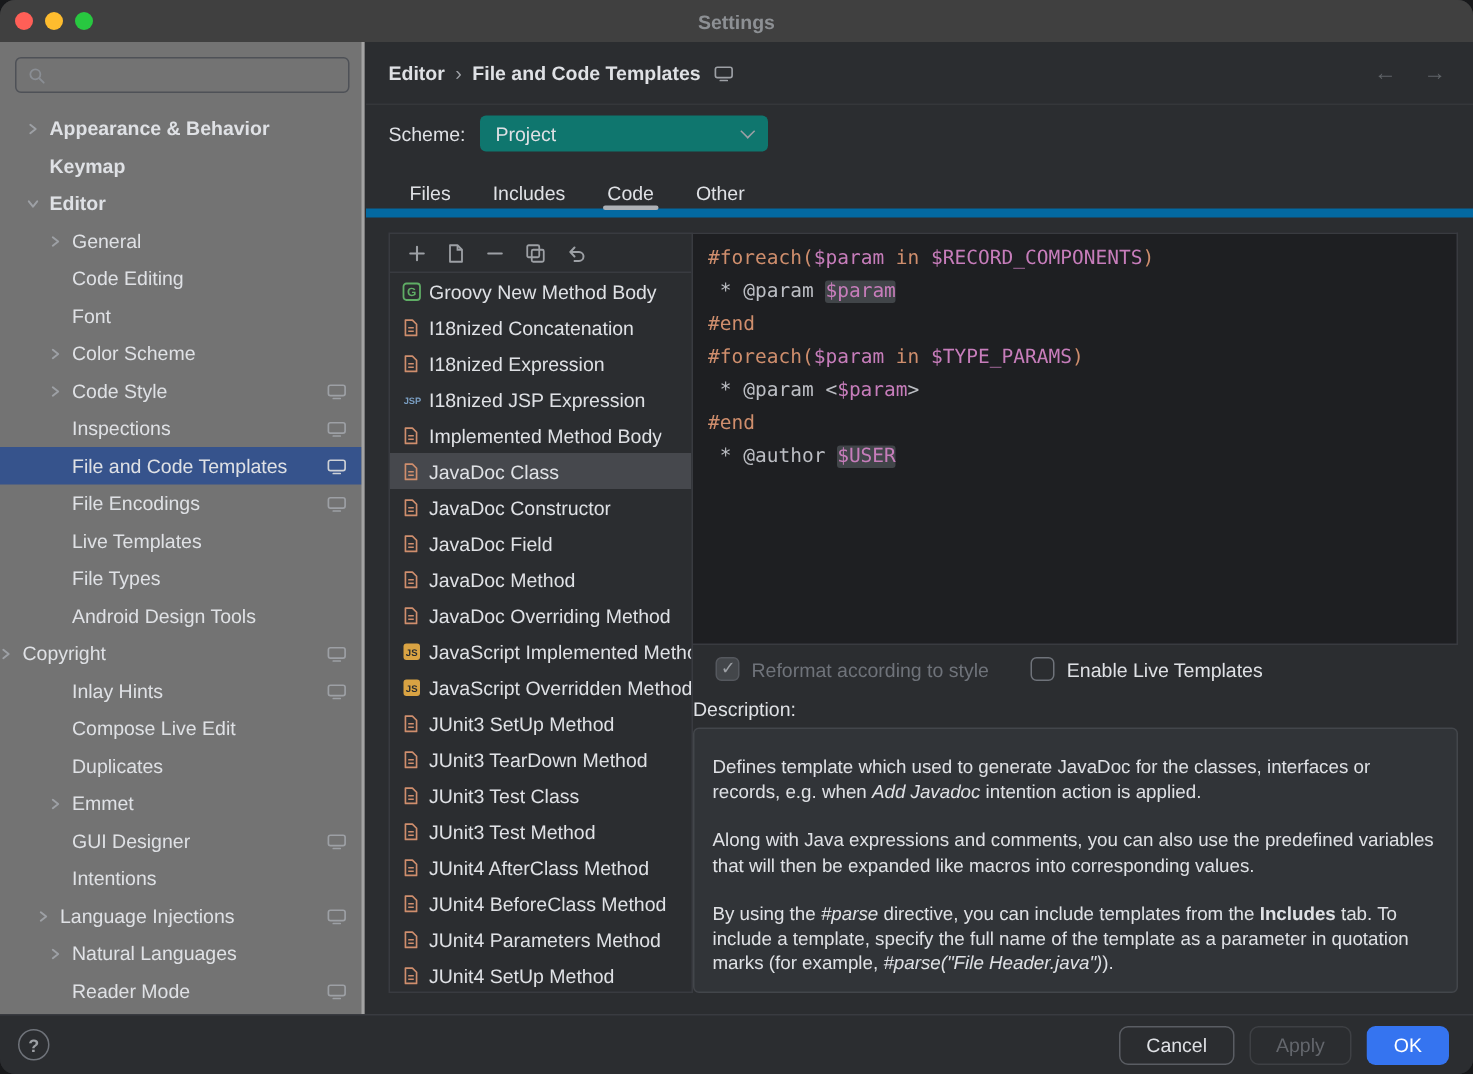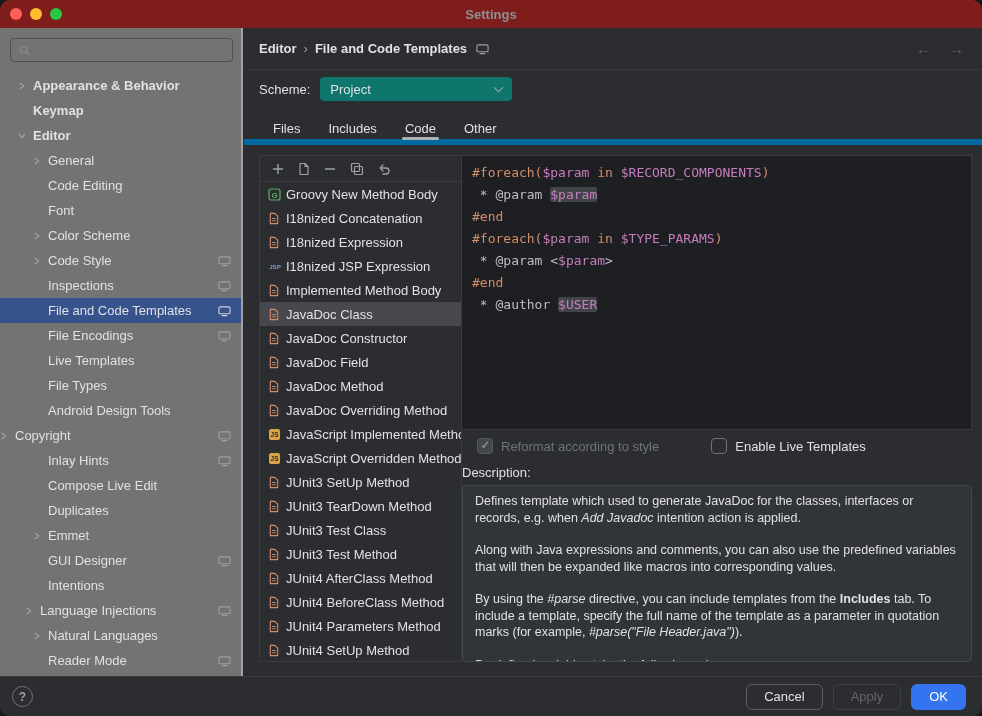--- a/index.html
+++ b/index.html
@@ -3,21 +3,21 @@
 <meta charset="utf-8">
 <style>
   * { box-sizing: border-box; }
   html,body { margin:0; padding:0; background:#18191b; }
   body { font-family:"Liberation Sans", sans-serif; }
 
   .window{position:relative;width:982px;height:716px;background:#2b2d30;border-radius:10px;
     overflow:hidden;color:#dfe1e5;font-size:13px;margin:0 auto;}
 
   
-  .titlebar{position:absolute;top:0;left:0;right:0;height:28px;background:#7f1d1d;
+  .titlebar{position:absolute;top:0;left:0;right:0;height:28px;background:#404040;
     display:flex;align-items:center;justify-content:center;}
   .traffic-lights{position:absolute;left:10px;top:0;height:28px;display:flex;align-items:center;gap:8px;}
   .tl{width:12px;height:12px;border-radius:50%;}
   .tl-red{background:#ff5f57}.tl-yellow{background:#febc2e}.tl-green{background:#28c840}
   .window-title{font-weight:700;color:#8d9094;font-size:13px;}
 
   
   .sidebar{position:absolute;top:28px;left:0;width:243px;bottom:40px;border-right:2px solid #a3a3a3;background:#737373;}
   .searchbox{position:absolute;top:10px;left:10px;width:223px;height:24px;border:1px solid #4e5157;
     border-radius:4px;display:flex;align-items:center;padding-left:7px;color:#8a8e94;}
@@ -73,30 +73,30 @@
   .right-col{flex:1;display:flex;flex-direction:column;min-width:0;}
   .editor{height:275px;flex:0 0 275px;background:var(--editor-bg,#1e1f22);border:1px solid #393b40;border-left:none;
     padding:6px 0 0 10px;font-family:"DejaVu Sans Mono", monospace;font-size:13px;line-height:22px;
     color:var(--code-text,#bcbec4);overflow:hidden;}
   .code-line{white-space:pre;}
   .tok-kw{color:var(--keyword,#cf8e6d);}
   .tok-var{color:var(--variable,#c77dbb);}
   .tok-def{color:var(--code-text,#bcbec4);}
   .hl{background:var(--highlight-bg,#414549);border-radius:2px;}
 
-  .options-row{margin-top:5px;height:22px;flex:0 0 22px;display:flex;align-items:center;padding-left:15px;gap:52px;}
+  .options-row{margin-top:5px;height:22px;flex:0 0 22px;display:flex;align-items:center;padding-left:15px;gap:28px;}
   .option{display:flex;align-items:center;gap:8px;}
   .option.disabled .option-label{color:#6f737a;}
   .checkbox{width:16px;height:16px;border-radius:4px;border:1px solid #6f737a;position:relative;background:transparent;}
   .checkbox.checked{background:#43464a;border-color:#55585e;}
   .checkbox.checked::after{content:"✓";position:absolute;left:2.5px;top:-1.5px;font-size:12px;color:#9da0a5;}
 
   .desc-label{margin-top:8px;flex:0 0 16px;line-height:16px;}
   .desc-box{margin-top:4px;flex:1;background:#313438;border:1px solid #43464b;border-radius:4px;
-    padding:7px 12px;overflow:hidden;font-size:12.5px;line-height:16.5px;color:#dfe1e5;}
+    padding:17px 12px;overflow:hidden;font-size:12.5px;line-height:16.5px;color:#dfe1e5;}
   .desc-box p{margin:0 0 16px 0;}
 
   
   .bottombar{position:absolute;left:0;right:0;bottom:0;height:40px;border-top:1px solid #393b40;
     background:#2b2d30;display:flex;align-items:center;padding:0 16px 0 12px;}
   .help-btn{width:21px;height:21px;border:1px solid #6f737a;border-radius:50%;display:flex;
     align-items:center;justify-content:center;color:#9da0a5;font-size:12px;font-weight:700;cursor:default;}
   .footer-buttons{margin-left:auto;display:flex;gap:10px;}
   .btn{height:26px;padding:0 17px;border-radius:6px;font-size:13px;font-family:inherit;
     border:1px solid transparent;background:transparent;color:#dfe1e5;cursor:default;}

